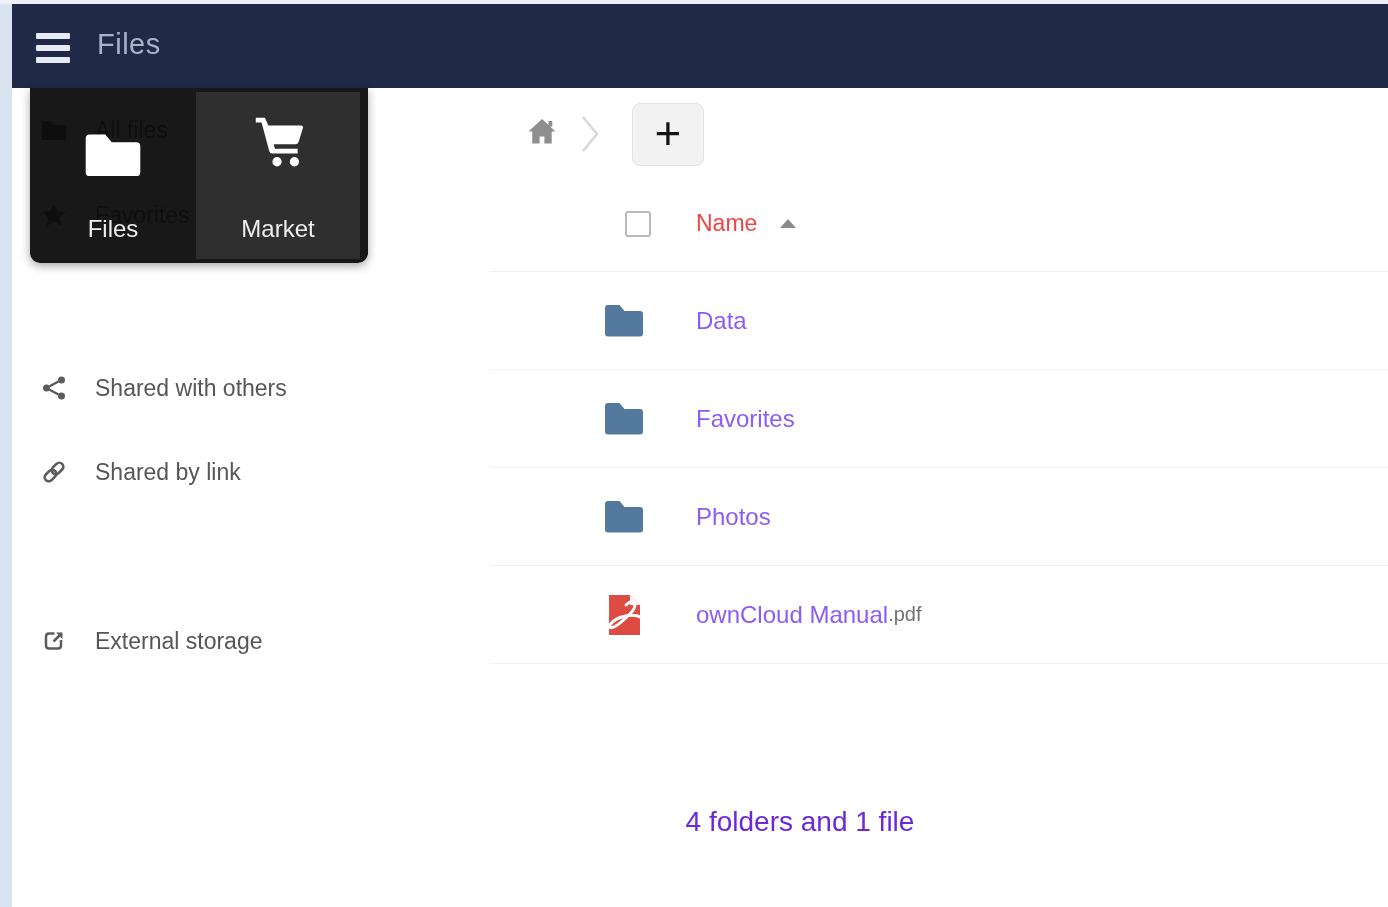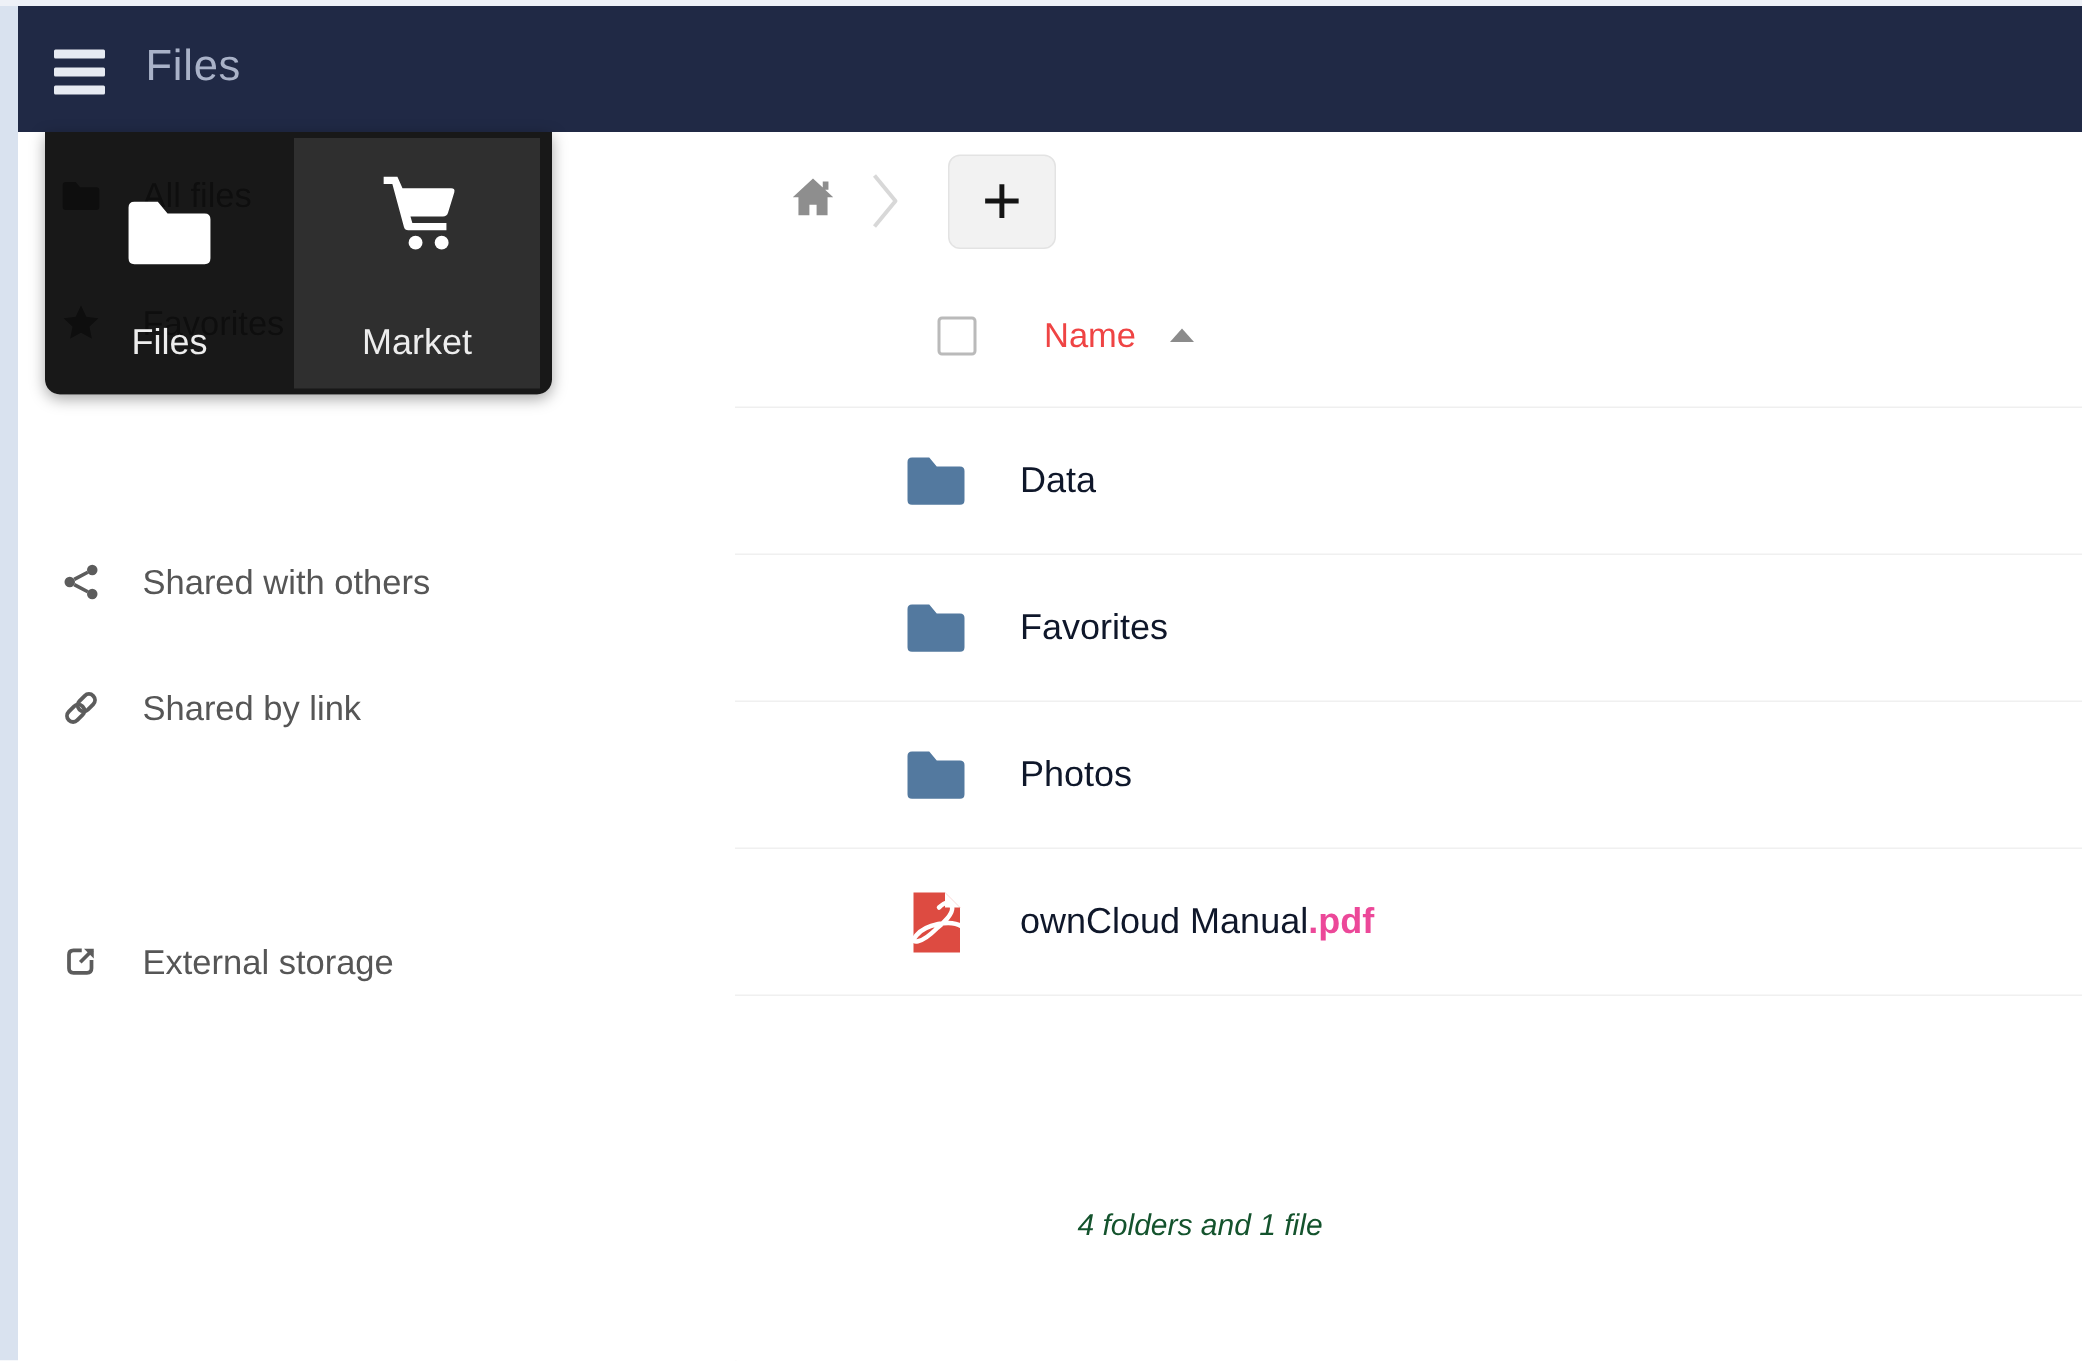--- a/index.html
+++ b/index.html
@@ -47,24 +47,24 @@
               border-radius:3px;background:#fff;cursor:pointer;box-sizing:border-box;}
   .name-header{position:absolute;left:206px;top:122px;font-size:23px;color:#ef4444;cursor:pointer;}
   .sort-caret{position:absolute;left:290px;top:131px;width:0;height:0;
               border-left:8px solid transparent;border-right:8px solid transparent;
               border-bottom:9px solid #8b8b8b;cursor:pointer;}
   .header-line{position:absolute;left:0;top:183px;width:898px;height:1px;background:#efefef;}
 
   .file-list{position:absolute;left:0;top:184px;width:898px;}
   .file-row{height:97px;border-bottom:1px solid #f0f0f0;display:flex;align-items:center;cursor:pointer;}
   .file-row .row-icon{width:48px;height:48px;margin-left:110px;}
-  .file-row .row-name{margin-left:32px;font-size:24px;color:#0f172a;}
-  .file-row .row-ext{font-size:24px;color:#ec4899;font-weight:bold;}
+  .file-row .row-name{margin-left:48px;font-size:24px;color:#8b5cf6;}
+  .file-row .row-ext{font-size:20px;color:#737373;}
   .list-summary{position:absolute;left:0;top:718px;width:620px;text-align:center;
-                font-size:20px;color:#14532d;font-style:italic;}
+                font-size:28px;color:#6d28d9;}
 </style>
 </head>
 <body>
 
 <div id="app">
 
   <div class="edge-left"></div>
   <div class="edge-top"></div>
 
   <div class="topbar">

